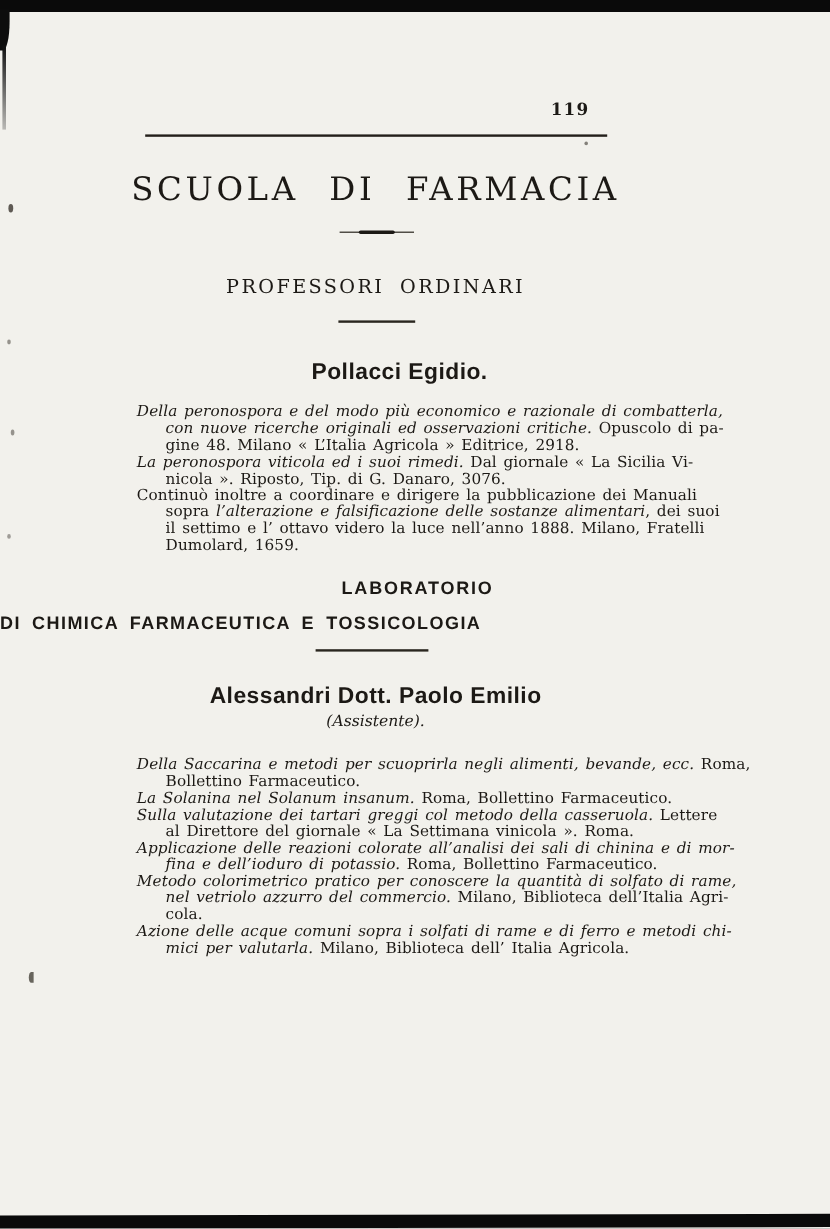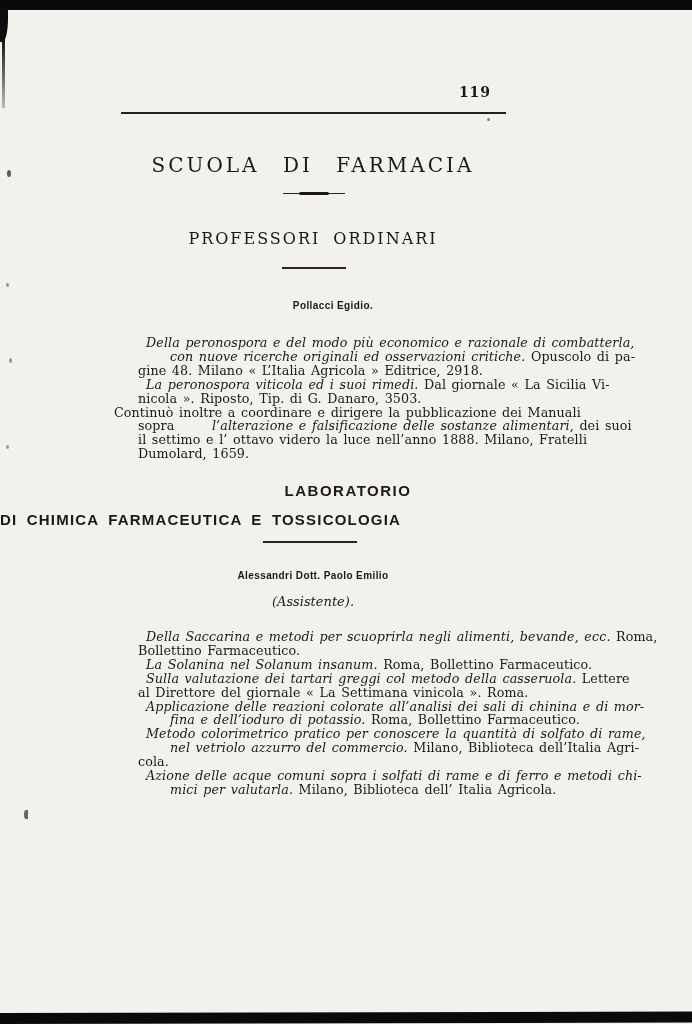--- a/index.html
+++ b/index.html
@@ -27,22 +27,22 @@
 
   .page-number {
     position: absolute; left: 440px; top: 84px; width: 70px;
     font-size: 14px; font-weight: bold; letter-spacing: 1px; text-align: center;
   }
   .header-rule {
     position: absolute; left: 121px; top: 112px; width: 385px; height: 2px;
     background: #231f1a;
   }
   .main-title {
-    position: absolute; left: 0; top: 153px; width: 626px; text-align: center;
-    font-size: 20px; letter-spacing: 3px; word-spacing: 14px; font-weight: 500;
+    position: absolute; left: 0; top: 143px; width: 626px; text-align: center;
+    font-size: 27px; letter-spacing: 3px; word-spacing: 14px; font-weight: 500;
   }
   .ornament {
     position: absolute; left: 283px; top: 192px; width: 62px; height: 4px;
   }
   .ornament::before {
     content: ""; position: absolute; left: 0; top: 1px; width: 62px; height: 1px; background: #2a261f;
   }
   .ornament::after {
     content: ""; position: absolute; left: 16px; top: 0; width: 30px; height: 3px; background: #1c1915; border-radius: 2px;
   }
@@ -52,21 +52,21 @@
   }
   .rule-small {
     position: absolute; height: 1.6px; background: #2a261f;
   }
   .rule-professori { left: 282px; top: 267px; width: 64px; }
   .rule-lab        { left: 263px; top: 541px; width: 94px; }
 
   .name-heading {
     position: absolute; width: 660px; text-align: center;
     font-family: "Liberation Sans", sans-serif; font-weight: bold;
-    font-size: 10px; letter-spacing: 0.4px;
+    font-size: 19px; letter-spacing: 0.4px;
   }
   .pollacci-name   { left: 3px;  top: 300px; }
   .alessandri-name { left: -17px; top: 570px; }
   .assistant-role {
     position: absolute; left: -17px; top: 594px; width: 660px; text-align: center;
     font-style: italic; font-size: 13px;
   }
   .lab-heading {
     position: absolute; left: 0; top: 482px; width: 640px; text-align: center;
     font-family: "Liberation Sans", sans-serif; font-weight: bold;
@@ -78,21 +78,21 @@
     font-size: 15px; letter-spacing: 1.2px; word-spacing: 4px;
   }
   .bib-block {
     position: absolute; left: 114px; width: 474px;
     font-size: 12.7px; line-height: 13.9px; word-spacing: 1.4px; letter-spacing: 0.1px;
   }
   .bib-pollacci   { top: 336px; }
   .bib-alessandri { top: 630px; }
   .bib-line { white-space: nowrap; }
   .bib-line.cont { padding-left: 24px; }
-  .it { font-style: italic; margin-left: 32px; }
+  .it { font-style: italic; }
 </style>
 </head>
 <body>
 
 <div id="page">
 
   <div class="bar-top"></div>
   <div class="edge-left-blob"></div>
   <div class="edge-left-line"></div>
   <div class="speck s1"></div>
@@ -109,21 +109,21 @@
   <div class="ornament"></div>
   <div class="section-title">PROFESSORI ORDINARI</div>
   <div class="rule-small rule-professori"></div>
 
   <div class="name-heading pollacci-name">Pollacci Egidio.</div>
   <div class="bib-block bib-pollacci">
       <div class="bib-line"><span class="it">Della peronospora e del modo più economico e razionale di combatterla,</span></div>
       <div class="bib-line cont"><span class="it">con nuove ricerche originali ed osservazioni critiche.</span><span> Opuscolo di pa-</span></div>
       <div class="bib-line cont"><span>gine 48. Milano « L’Italia Agricola » Editrice, 2918.</span></div>
       <div class="bib-line"><span class="it">La peronospora viticola ed i suoi rimedi.</span><span> Dal giornale « La Sicilia Vi-</span></div>
-      <div class="bib-line cont"><span>nicola ». Riposto, Tip. di G. Danaro, 3503.</span></div>
+      <div class="bib-line cont"><span>nicola ». Riposto, Tip. di G. Danaro, 3076.</span></div>
       <div class="bib-line"><span>Continuò inoltre a coordinare e dirigere la pubblicazione dei Manuali</span></div>
       <div class="bib-line cont"><span>sopra </span><span class="it">l’alterazione e falsificazione delle sostanze alimentari</span><span>, dei suoi</span></div>
       <div class="bib-line cont"><span>il settimo e l’ ottavo videro la luce nell’anno 1888. Milano, Fratelli</span></div>
       <div class="bib-line cont"><span>Dumolard, 1659.</span></div>
     </div>
 
   <div class="lab-heading">LABORATORIO</div>
   <div class="lab-heading-2">DI CHIMICA FARMACEUTICA E TOSSICOLOGIA</div>
   <div class="rule-small rule-lab"></div>
   <div class="name-heading alessandri-name">Alessandri Dott. Paolo Emilio</div>

